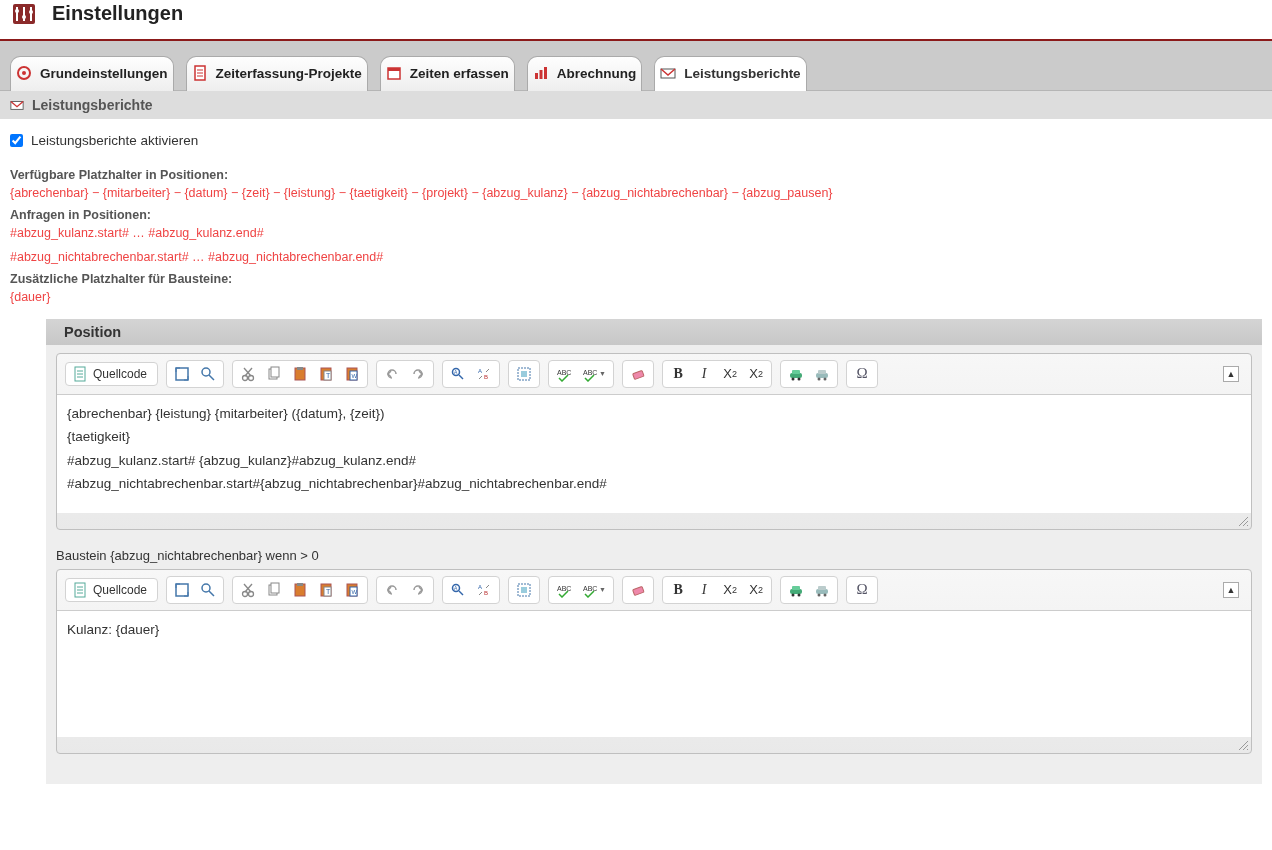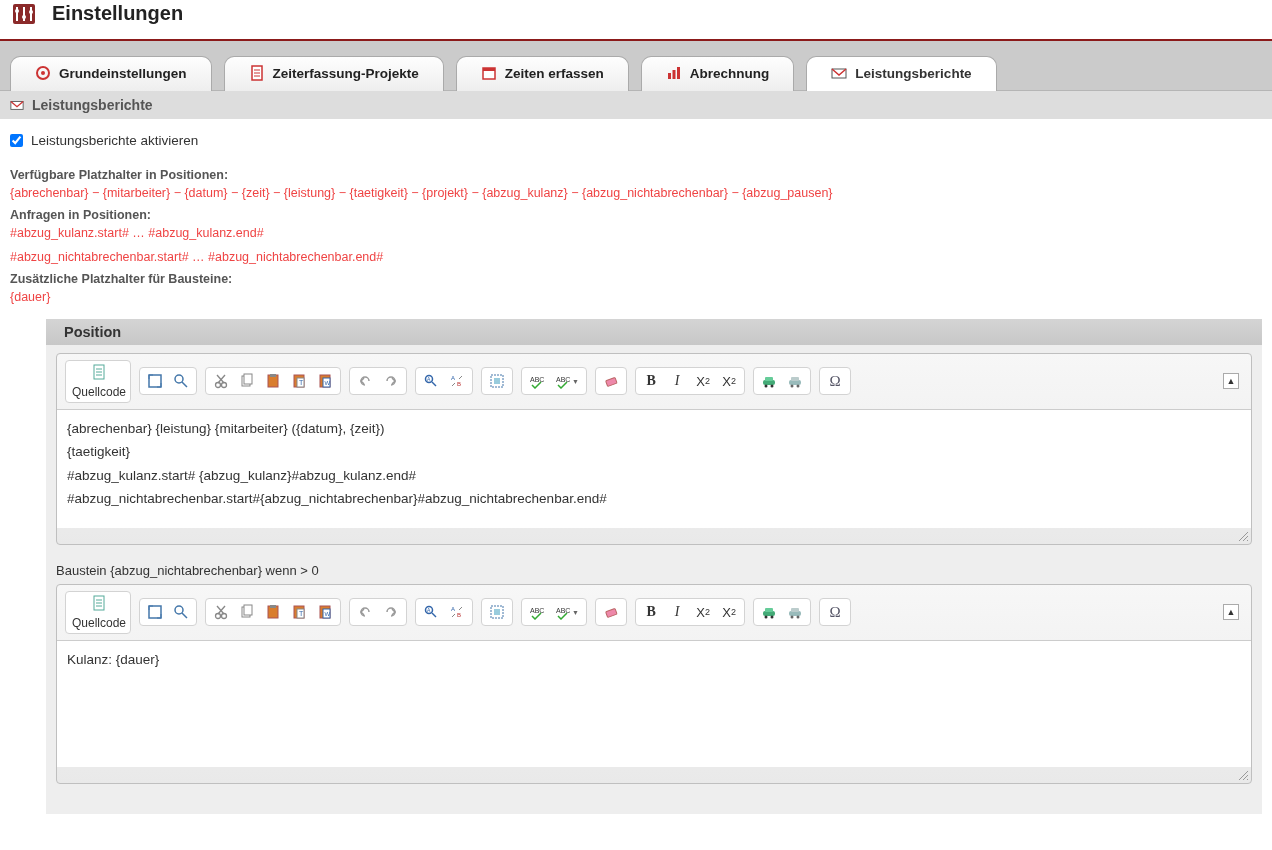--- a/index.html
+++ b/index.html
@@ -22,21 +22,21 @@
   background: #cbcbcb;
   padding: 14px 10px 0;
   display: flex;
   gap: 12px;
   border-bottom: 1px solid #b5b5b5;
 }
 .tab {
   display: flex;
   align-items: center;
   gap: 8px;
-  padding: 8px 24px 10px;
+  padding: 8px 5px 10px;
   background: #fff;
   border: 1px solid #aaa;
   border-bottom: none;
   border-radius: 10px 10px 0 0;
   font-weight: bold;
   font-size: 13.5px;
   cursor: pointer;
   position: relative;
   top: 1px;
 }
@@ -125,25 +125,24 @@
   justify-content: center;
   cursor: pointer;
   border-radius: 3px;
   font-size: 12px;
 }
 .tb-source {
   display: flex; align-items: center; gap: 5px;
   background: #fff;
   border: 1px solid #d3d3d3;
   border-radius: 4px;
-  padding: 3px 4px 3px 6px;
+  padding: 3px 10px 3px 6px;
   margin-right: 6px;
   cursor: pointer;
   font-size: 12px;
-  flex-direction: column;
 }
 .expand-collapse {
   margin-left: auto;
   width: 16px; height: 16px;
   border: 1px solid #aaa;
   background: #fff;
   display: inline-flex;
   align-items: center;
   justify-content: center;
   font-size: 9px;

